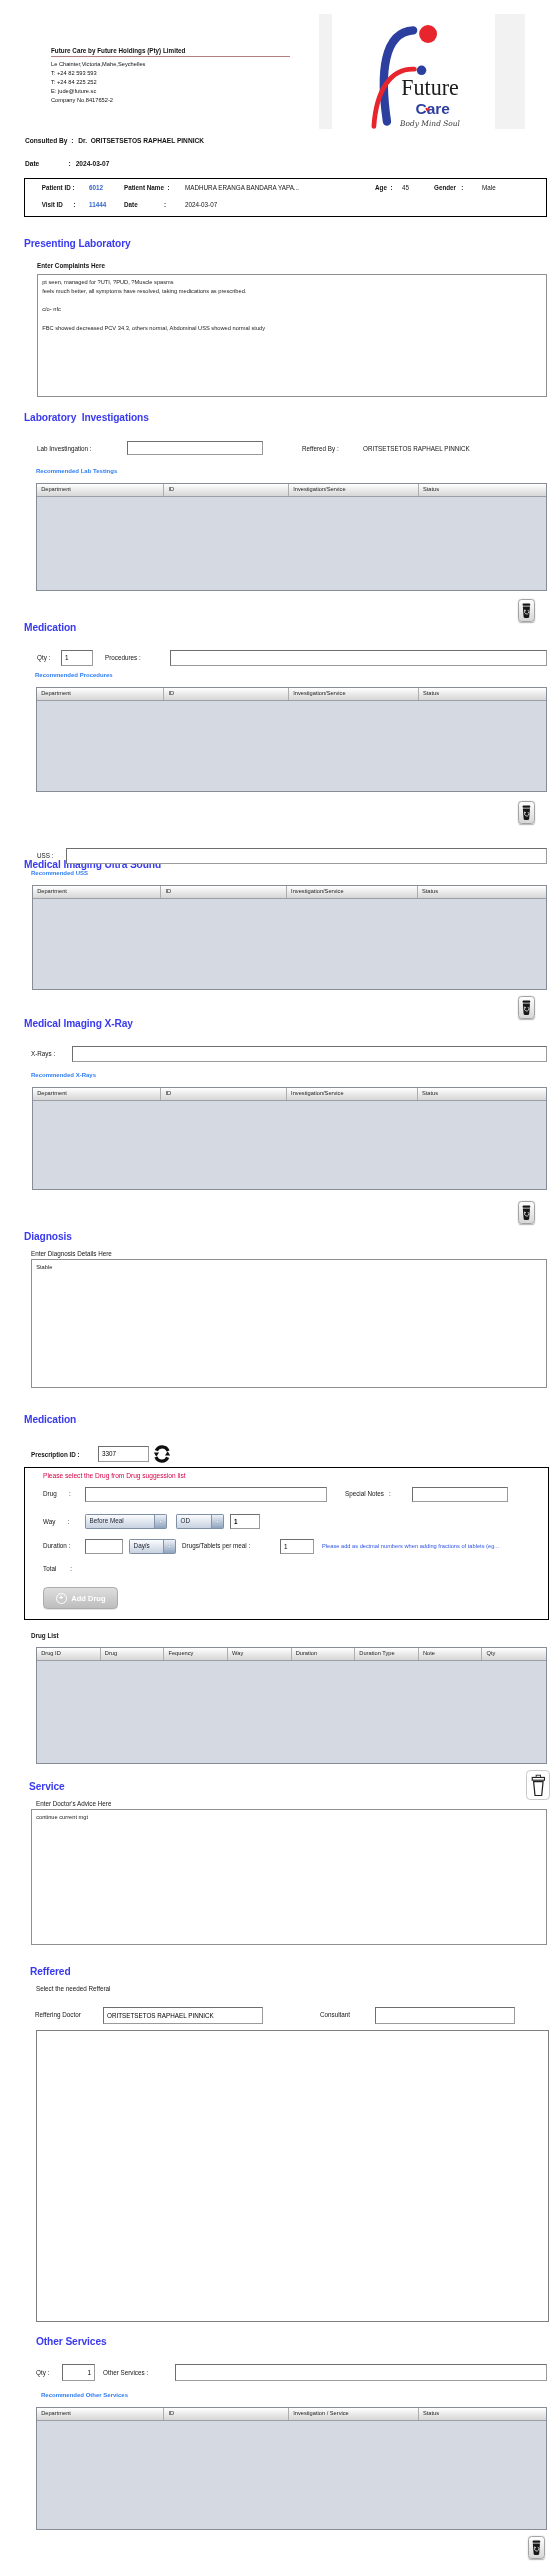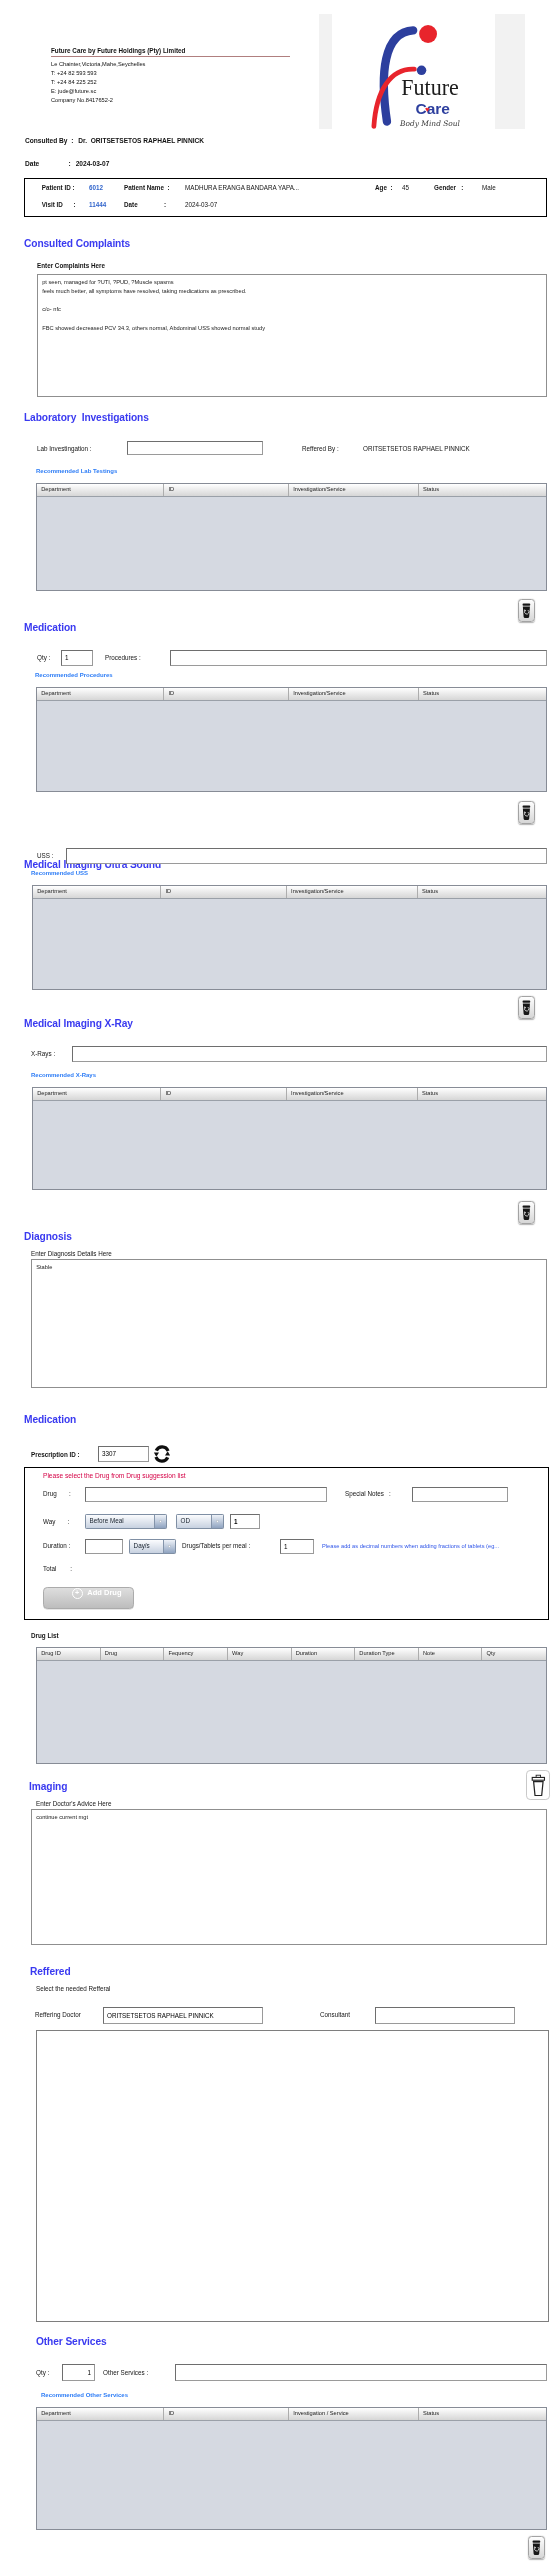--- a/index.html
+++ b/index.html
@@ -28,24 +28,24 @@
          background:linear-gradient(#fefefe,#d6d6d6);display:flex;align-items:center;
          justify-content:center;cursor:pointer;box-shadow:0 0.6px 1.2px rgba(0,0,0,.3);box-sizing:border-box;}
   .trash2{position:absolute;width:24px;height:30px;border:0.6px solid #c9c9c9;border-radius:4.2px;
           background:#fff;display:flex;align-items:center;justify-content:center;cursor:pointer;box-sizing:border-box;}
   .combo{position:absolute;display:flex;align-items:stretch;border:0.6px solid #7f8fa4;
          background:linear-gradient(#fbfcfe,#c7d1e0);box-sizing:border-box;height:15px;border-radius:1.2px;}
   .combo .cval{flex:1;font-size:6.3px;padding:2.4px 3.6px;white-space:nowrap;overflow:hidden;color:#16202c;}
   .combo .carrow{width:11.4px;border-left:0.6px solid #8494aa;
          background:linear-gradient(#eef2f8,#8fa3c0);display:flex;align-items:center;justify-content:center;}
   .combo .carrow::before{content:"▼";font-size:4.2px;color:#fff;text-shadow:0 0 0.6px #334455;}
-  .addbtn{position:absolute;display:flex;align-items:flex-start;justify-content:center;gap:4.8px;
+  .addbtn{position:absolute;display:flex;align-items:center;justify-content:center;gap:4.8px;
           width:73px;height:20px;border-radius:4.2px;border:0.6px solid #ababab;
           background:linear-gradient(#dedede,#bdbdbd);color:#fff;font-weight:bold;font-size:7.5px;
-          box-shadow:0 0.6px 0.6px rgba(0,0,0,.2);padding-left:16px;}
+          box-shadow:0 0.6px 0.6px rgba(0,0,0,.2);}
   .addbtn::before{content:"+";flex:0 0 auto;width:9px;height:9px;border:1.2px solid #fff;
           border-radius:50%;font-size:7.2px;line-height:8.4px;text-align:center;font-weight:bold;}
   .medbox{position:absolute;border:1.8px solid #000;background:#fff;box-sizing:border-box;}
   .alert{color:#d40045;font-size:6.6px;}
   .note{color:#2f55e8;font-size:5.7px;white-space:nowrap;overflow:hidden;}
   .bigbox{position:absolute;background:#fff;border:0.6px solid #7e7e7e;box-sizing:border-box;}
 </style>
 </head>
 <body>
 
@@ -90,21 +90,21 @@
   <span class="abs b lbl pre" style="left:350px;top:5.4px;">Age  :</span>
   <span class="abs lbl" style="left:377px;top:5.4px;">45</span>
   <span class="abs b lbl pre" style="left:409px;top:5.4px;">Gender   :</span>
   <span class="abs lbl" style="left:457px;top:5.4px;">Male</span>
   <span class="abs b lbl pre" style="left:16.7px;top:21.5px;">Visit ID      :</span>
   <span class="abs idblue lbl" style="left:64px;top:21.5px;">11444</span>
   <span class="abs b lbl pre" style="left:99px;top:21.5px;">Date               :</span>
   <span class="abs lbl" style="left:160px;top:21.5px;">2024-03-07</span>
 </div>
 
-<div class="abs h1" style="left:24px;top:238px;">Consulted Complaints</div>
+<div class="abs h1" style="left:24px;top:238px;">Presenting Laboratory</div>
 <div class="abs b lbl" style="left:37px;top:262px;">Enter Complaints Here</div>
 <textarea class="ta" style="left: 37px; top: 274px; width: 510px; height: 123px;">pt seen, managed for ?UTI, ?PUD, ?Muscle spasms
 feels much better, all symptoms have resolved, taking medications as prescribed.
 
 c/o- nfc
 
 FBC showed decreased PCV 34.3, others normal, Abdominal USS showed normal study</textarea>
 
 <div class="abs h1" style="left:24px;top:412px;">Laboratory  Investigations</div>
 <div class="abs lbl" style="left:37px;top:445px;">Lab Investingation :</div>
@@ -265,21 +265,21 @@
   <div class="rbody" style="height:105px;"></div>
 </div>
 
 <div class="trash2" style="left:526px;top:1770px;">
   <svg width="16.7" height="23" viewBox="0 0 30 40">
     <rect x="11" y="1.5" width="8" height="4" fill="none" stroke="#222" stroke-width="1.6"></rect>
     <rect x="4" y="5.5" width="22" height="5" fill="none" stroke="#222" stroke-width="2"></rect>
     <path d="M6.5 13 L9 38 H21 L23.5 13 Z" fill="#fff" stroke="#222" stroke-width="2.2"></path>
   </svg>
 </div>
-<div class="abs h1" style="left:29px;top:1781px;">Imaging</div>
+<div class="abs h1" style="left:29px;top:1781px;">Service</div>
 <div class="abs lbl" style="left:36px;top:1800px;">Enter Doctor's Advice Here</div>
 <textarea class="ta" style="left: 31px; top: 1809px; width: 516px; height: 136px;">continue current mgt</textarea>
 
 <div class="abs h1" style="left:30px;top:1966px;">Reffered</div>
 <div class="abs lbl" style="left:36px;top:1985px;">Select the needed Refferal</div>
 <div class="abs lbl" style="left:35px;top:2011px;">Reffering Doctor</div>
 <input class="inp" style="left: 103px; top: 2007px; width: 160px; height: 16.7px;" value="ORITSETSETOS RAPHAEL PINNICK">
 <div class="abs lbl" style="left:320px;top:2011px;">Consultant</div>
 <input class="inp" style="left: 375px; top: 2007px; width: 140px; height: 16.7px;" value="">
 <div class="bigbox" style="left:36px;top:2030px;width:513px;height:292px;"></div>

